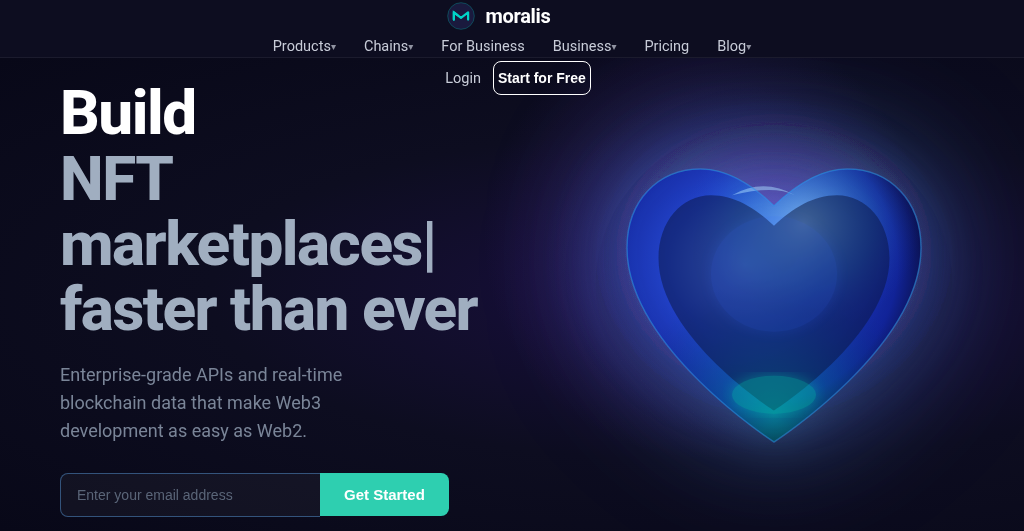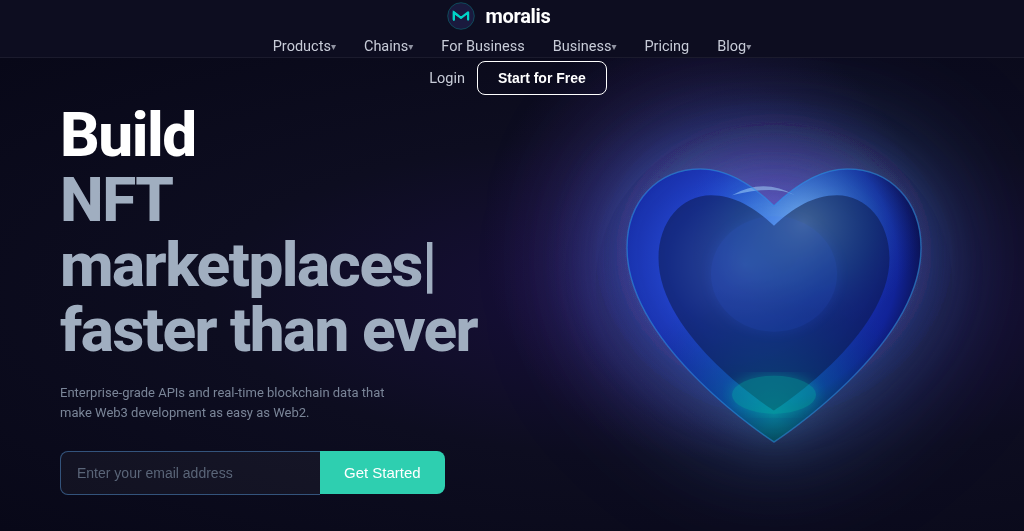--- a/index.html
+++ b/index.html
@@ -83,21 +83,21 @@
       padding: 6px 12px;
       border-radius: 6px;
     }
 
     .start-btn {
       background: transparent;
       border: 1.5px solid #fff;
       color: #fff;
       font-size: 14px;
       font-weight: 600;
-      padding: 8px 20px;
+      padding: 8px 4px;
       border-radius: 8px;
       cursor: pointer;
       white-space: nowrap;
       transition: background 0.15s;
     }
 
     
     .hero {
       position: relative;
       width: 100%;
@@ -151,21 +151,21 @@
     .hero-title .line2 {
       color: #a0aec0;
       text-align: center;
     }
 
     .hero-title .line3 {
       color: #a0aec0;
     }
 
     .hero-subtitle {
-      font-size: 13px;
+      font-size: 18px;
       color: #7a8598;
       line-height: 1.55;
       margin-bottom: 28px;
       max-width: 340px;
       font-weight: 400;
     }
 
     .email-row {
       display: flex;
       gap: 0;
@@ -189,21 +189,21 @@
       color: #5a6578;
     }
 
     .get-started-btn {
       padding: 13px 24px;
       background: #2ecfb0;
       border: none;
       border-radius: 0 8px 8px 0;
       color: #fff;
       font-size: 15px;
-      font-weight: 400;
+      font-weight: 700;
       cursor: pointer;
       white-space: nowrap;
       transition: background 0.15s;
     }
 
     .no-credit {
       font-size: 13px;
       color: #5a6578;
     }
 

